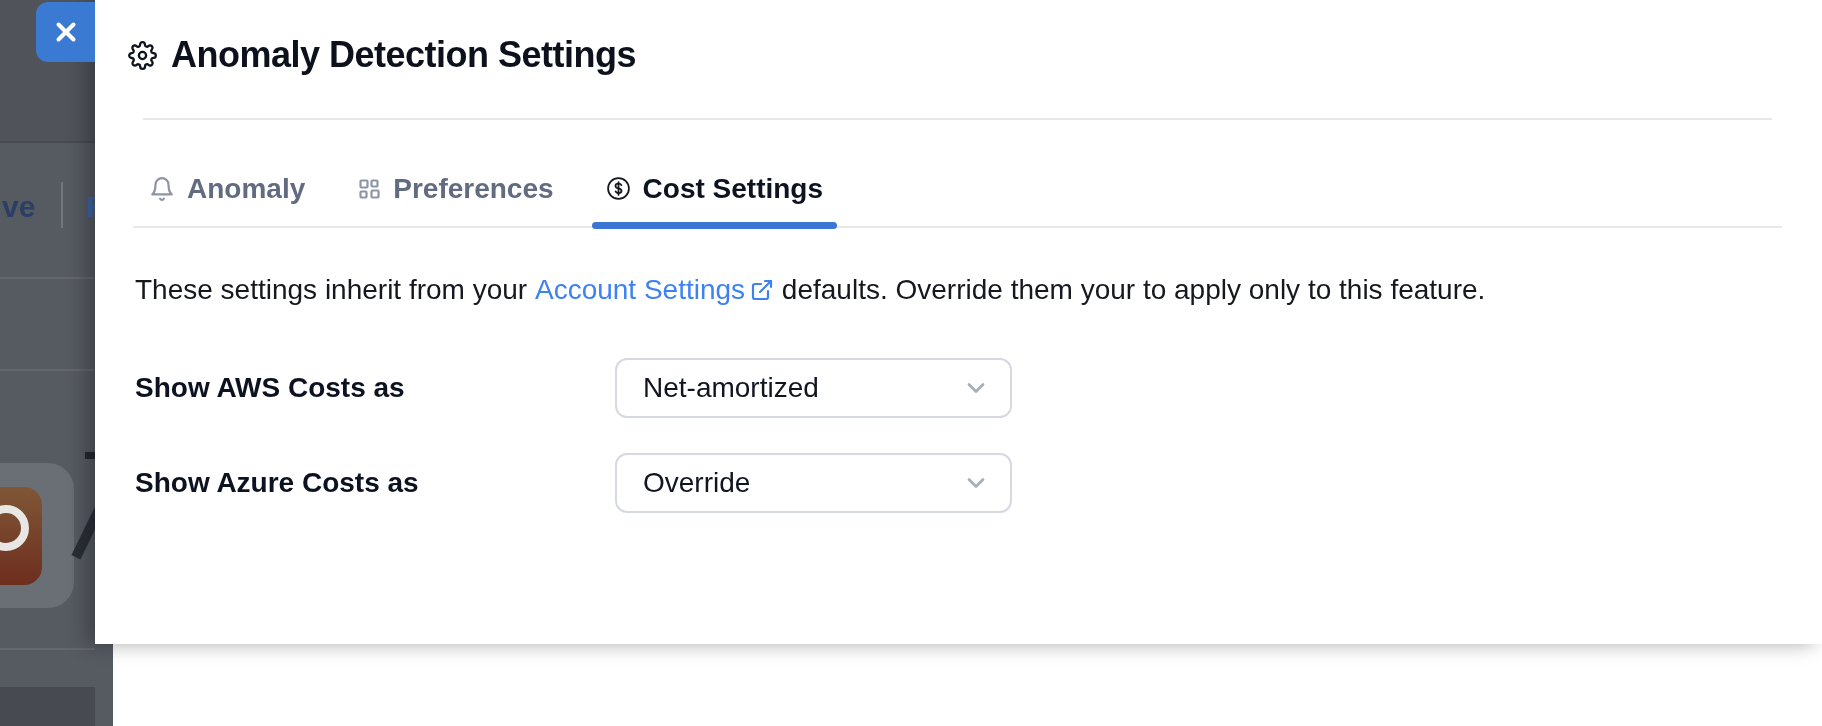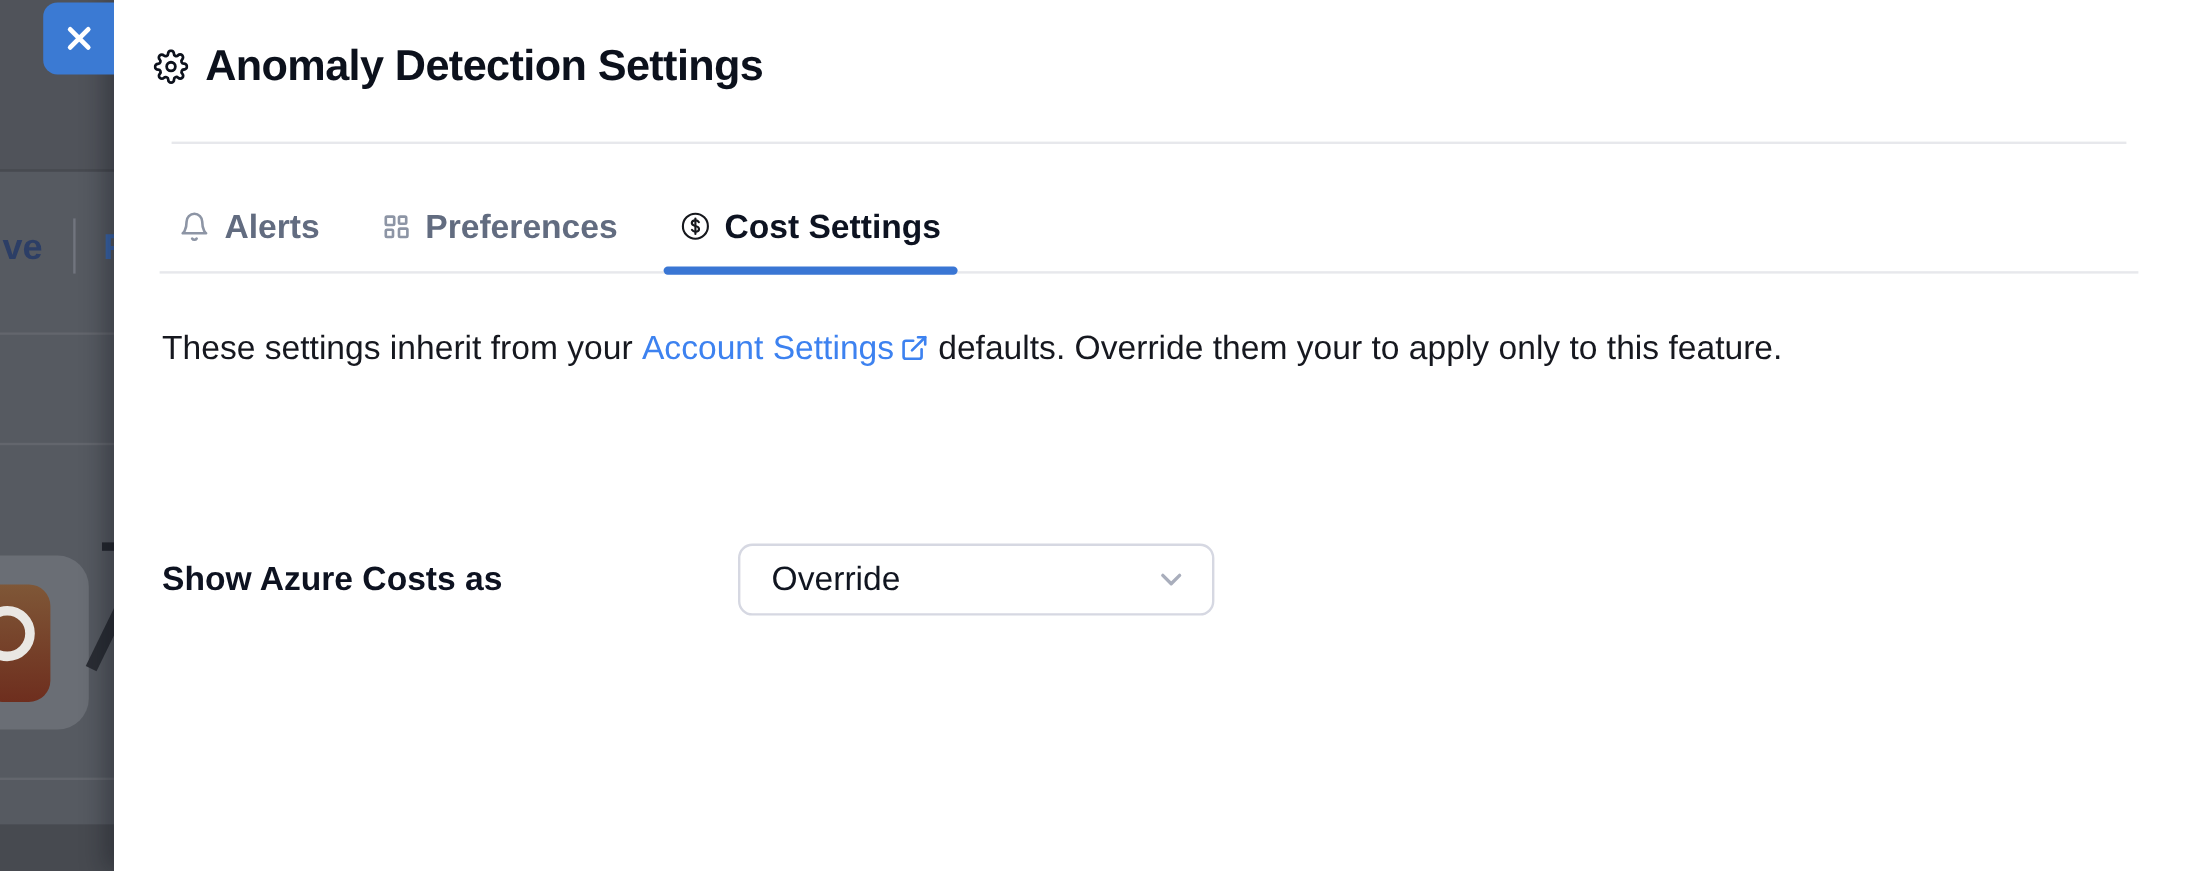--- a/index.html
+++ b/index.html
@@ -34,21 +34,21 @@
   .close-btn {
     position: absolute; left: 36px; top: 2px; width: 59px; height: 60px;
     background: var(--button-blue, #3b7ad3);
     border-radius: 12px 0 0 12px;
     display: flex; align-items: center; justify-content: center;
     color: #ffffff; cursor: pointer; z-index: 5;
   }
 
   
   .modal {
-    position: absolute; left: 95px; top: 0; width: 1727px; height: 726px;
+    position: absolute; left: 95px; top: 0; width: 1727px; height: 644px;
     background: #ffffff; box-shadow: -8px 0 18px rgba(15,18,25,0.35);
   }
   .modal-header {
     position: absolute; left: 33px; top: 34px;
     display: flex; align-items: center; gap: 14px; color: #0c111c;
   }
   .modal-title { margin: 0; font-size: 36px; font-weight: 700; letter-spacing: -0.5px; color: #0c111c; }
   .title-divider { position: absolute; left: 48px; right: 50px; top: 118px; height: 2px; background: #e7e8ec; }
 
   
@@ -134,21 +134,21 @@
     </header>
 
     <div class="title-divider"></div>
 
     <nav class="tabs">
       <div class="tab">
         <svg class="tab-icon" width="26" height="28" viewBox="0 0 24 24" fill="none" stroke="currentColor" stroke-width="2" stroke-linecap="round" stroke-linejoin="round">
           <path d="M18 8A6 6 0 0 0 6 8c0 7-3 9-3 9h18s-3-2-3-9"></path>
           <path d="M13.73 21a2 2 0 0 1-3.46 0"></path>
         </svg>
-        <span>Alerts</span>
+        <span>Anomaly</span>
       </div>
       <div class="tab">
         <svg class="tab-icon" width="24" height="24" viewBox="0 0 24 24" fill="none" stroke="currentColor" stroke-width="2.2" stroke-linejoin="round">
           <rect x="3.5" y="3.5" width="7" height="7" rx="1"></rect>
           <rect x="14.5" y="3.5" width="6" height="6" rx="1"></rect>
           <rect x="14.5" y="13.5" width="7" height="7" rx="1"></rect>
           <rect x="3.5" y="14.5" width="6" height="6" rx="1"></rect>
         </svg>
         <span>Preferences</span>
       </div>
@@ -169,20 +169,27 @@
           <span>Account Settings</span>
           <svg width="24" height="24" viewBox="0 0 24 24" fill="none" stroke="currentColor" stroke-width="2.2" stroke-linecap="round" stroke-linejoin="round">
             <path d="M18 13v6a2 2 0 0 1-2 2H5a2 2 0 0 1-2-2V8a2 2 0 0 1 2-2h6"></path>
             <polyline points="15 3 21 3 21 9"></polyline>
             <line x1="10" y1="14" x2="21" y2="3"></line>
           </svg>
         </a><span> defaults. Override them your to apply only to this feature.</span>
     </p>
 
     <div class="form-row row-0">
+      <span class="row-label">Show AWS Costs as</span>
+      <div class="select">
+        <span>Net-amortized</span>
+        <svg class="chev" width="28" height="28" viewBox="0 0 24 24" fill="none" stroke="currentColor" stroke-width="2.4" stroke-linecap="round" stroke-linejoin="round">
+          <polyline points="6 9 12 15 18 9"></polyline>
+        </svg>
+      </div>
     </div>
 
     <div class="form-row row-1">
       <span class="row-label">Show Azure Costs as</span>
       <div class="select">
         <span>Override</span>
         <svg class="chev" width="28" height="28" viewBox="0 0 24 24" fill="none" stroke="currentColor" stroke-width="2.4" stroke-linecap="round" stroke-linejoin="round">
           <polyline points="6 9 12 15 18 9"></polyline>
         </svg>
       </div>

